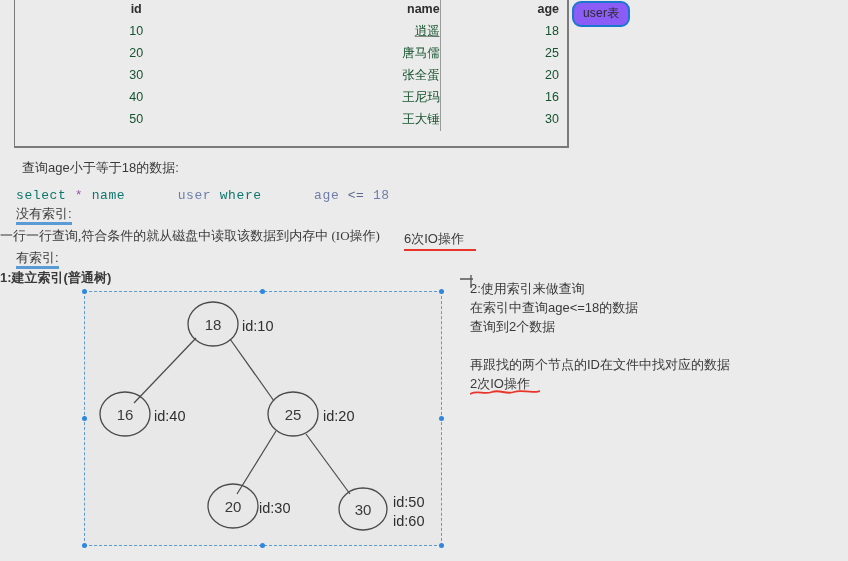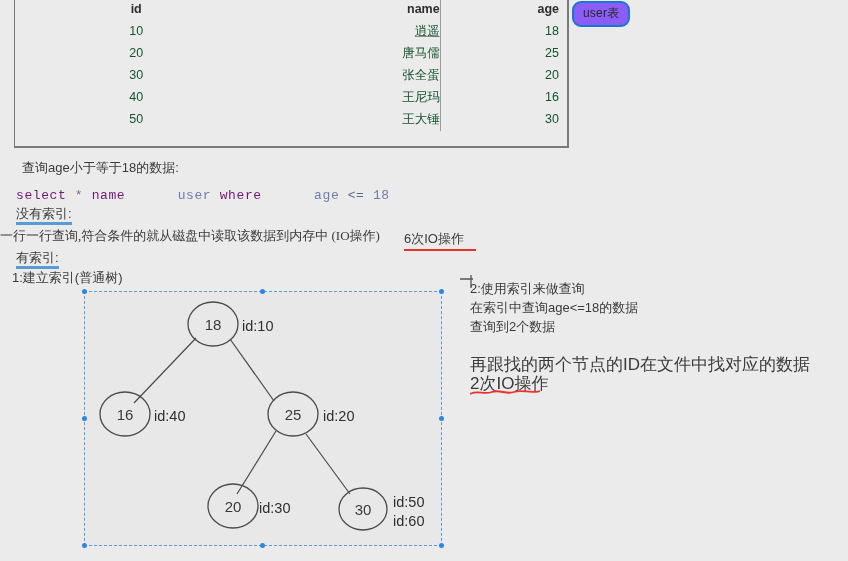--- a/index.html
+++ b/index.html
@@ -82,21 +82,21 @@
   
   #sql-line {
     position: absolute;
     left: 16px;
     top: 188px;
     font-family: "Liberation Mono", "DejaVu Sans Mono", monospace;
     font-size: 13px;
     letter-spacing: .6px;
     white-space: pre;
   }
-  .kw { color: #701a75; }
+  .kw { color: #0f766e; }
   .star { color: #9b59a8; }
   .ident { color: #6f7fa8; margin-left: 44px; }
   .num { color: #6f7fa8; }
   .op { color: #5a6a8a; }
 
   
   #io6-underline {
     position: absolute;
     left: 404px;
     top: 249px;
@@ -155,21 +155,21 @@
     top: 279px;
     font-size: 13px;
     color: #3a3a3a;
     line-height: 19px;
     white-space: nowrap;
   }
   #annot-right2 {
     position: absolute;
     left: 470px;
     top: 355px;
-    font-size: 17px;
+    font-size: 13px;
     color: #3a3a3a;
     line-height: 19px;
     white-space: nowrap;
   }
   #cursor-mark {
     position: absolute;
     left: 459px;
     top: 274px;
     width: 18px;
     height: 16px;
@@ -222,21 +222,21 @@
 <div class="tx" style="left:22px; top:160px;">查询age小于等于18的数据:</div>
 
 <div id="sql-line"><span class="kw">select</span> <span class="star">*</span> <span class="kw">name</span> <span class="ident">user</span> <span class="kw">where</span> <span class="ident">age</span> <span class="op">&lt;=</span> <span class="num">18</span></div>
 
 <div class="tx blue-underline" style="left:16px; top:206px;">没有索引:</div>
 <div class="tx" style="left:0; top:228px;font-family:Liberation Serif, serif;">一行一行查询,符合条件的就从磁盘中读取该数据到内存中  (IO操作)</div>
 <div class="tx" style="left:404px; top:231px;">6次IO操作</div>
 <div id="io6-underline"></div>
 
 <div class="tx blue-underline" style="left:16px; top:250px;">有索引:</div>
-<div class="tx" style="left:12px; top:270px;">1:建立索引(普通树)</div>
+<div class="tx" style="left:0; top:270px;font-weight:bold;">1:建立索引(普通树)</div>
 
 <div id="tree-box">
   <div class="handle" style="left:-3px; top:-3px;"></div>
   <div class="handle" style="left:50%; margin-left:-3px; top:-3px;"></div>
   <div class="handle" style="right:-3px; top:-3px;"></div>
   <div class="handle" style="left:-3px; top:50%; margin-top:-3px;"></div>
   <div class="handle" style="right:-3px; top:50%; margin-top:-3px;"></div>
   <div class="handle" style="left:-3px; bottom:-3px;"></div>
   <div class="handle" style="left:50%; margin-left:-3px; bottom:-3px;"></div>
   <div class="handle" style="right:-3px; bottom:-3px;"></div>

